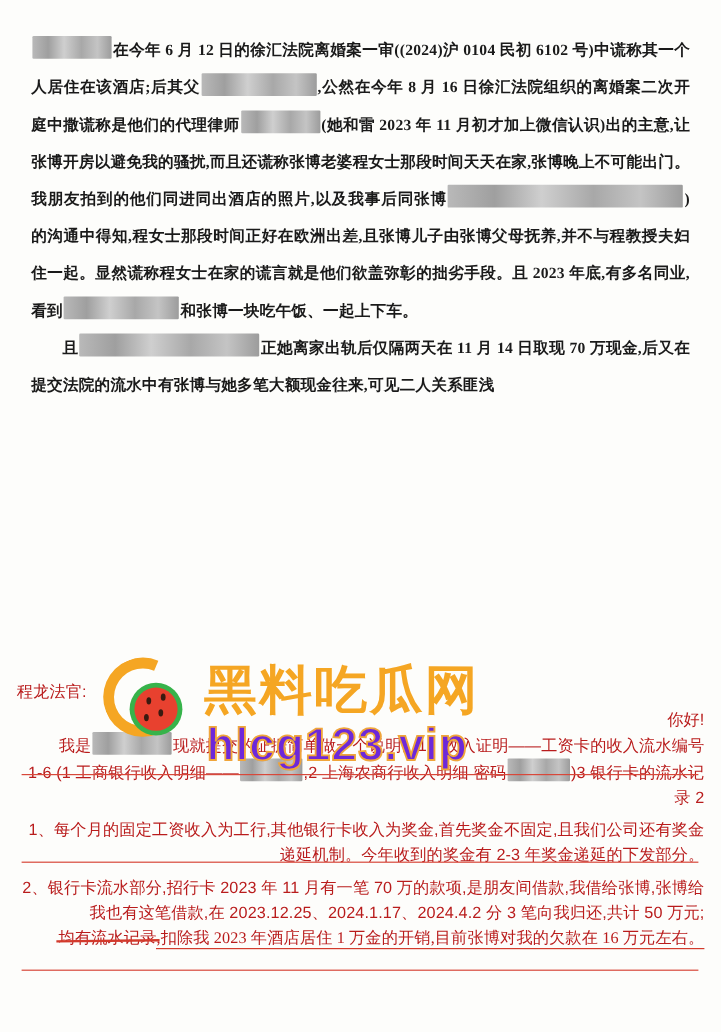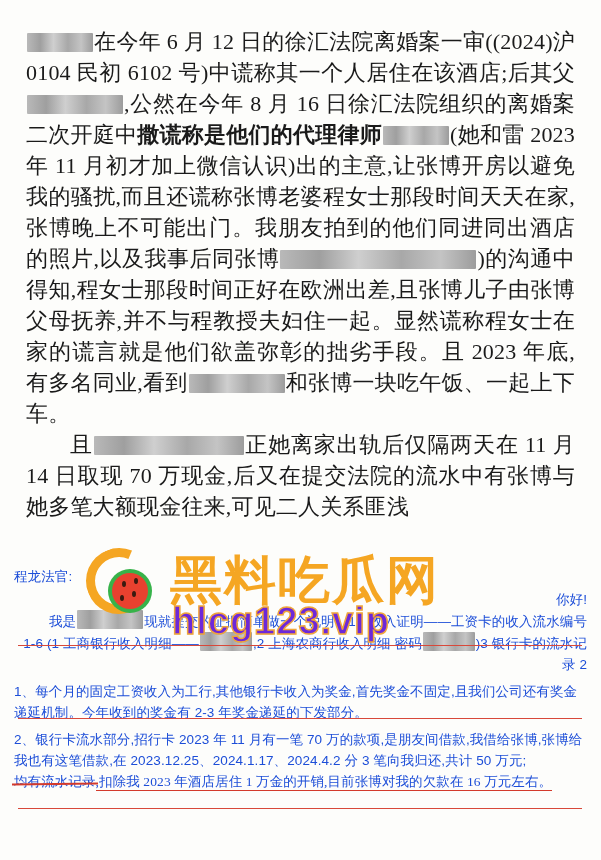--- a/index.html
+++ b/index.html
@@ -25,26 +25,27 @@
   
   .doc-top {
     position: absolute;
     left: 0;
     top: 0;
     width: 601px;
     padding: 26px 26px 0 26px;
     box-sizing: border-box;
   }
   .para {
-    font-size: 22px;
+    font-size: 13px;
     line-height: 31px;
     text-align: justify;
     text-justify: inter-ideograph;
     margin: 0 0 0 0;
     letter-spacing: 0.2px;
+    font-weight: bold;
   }
   .para.indent {
     text-indent: 2em;
   }
   .redact {
     display: inline-block;
     vertical-align: -3px;
     background: linear-gradient(90deg,#b9b9b9 0%,#9f9f9f 20%,#cfcfcf 40%,#a8a8a8 62%,#c4c4c4 82%,#9c9c9c 100%);
     border-radius: 1px;
     filter: blur(0.4px);
@@ -63,27 +64,27 @@
     left: 0;
     top: 566px;
     width: 601px;
     padding: 0 14px 0 14px;
     box-sizing: border-box;
     font-family: "Liberation Sans", "DejaVu Sans", sans-serif;
   }
   .bline {
     font-size: 14.5px;
     line-height: 23px;
-    color: #1d4ed8;
+    color: #b91c1c;
     letter-spacing: 0.1px;
   }
   .bline.sm { font-size: 13.5px; line-height: 21px; }
   .hdr-salute { margin-bottom: 2px; }
   .indent2 { text-indent: 2em; text-align: right; }
-  .num-block { margin-top: 6px; }
+  .num-block { margin-top: 6px; text-align: right; }
   .strike-red {
     position: relative;
     display: inline-block;
     font-family: Liberation Serif, serif;
   }
   .strike-red::after {
     content: "";
     position: absolute;
     left: -2px;
     right: -2px;
@@ -155,21 +156,21 @@
     position: absolute;
     width: 4px; height: 6px;
     border-radius: 50%;
     background: #3a1a10;
   }
   .wm-title {
     position: absolute;
     left: 84px;
     top: 0px;
     font-family: "Liberation Sans", "DejaVu Sans", sans-serif;
-    font-size: 52px;
+    font-size: 44px;
     font-weight: bold;
     color: #f5a623;
     letter-spacing: 2px;
     text-shadow: 0 0 1px rgba(255,255,255,0.9);
   }
   .wm-url {
     position: absolute;
     left: 86px;
     top: 54px;
     font-family: "Liberation Sans", "DejaVu Sans", sans-serif;

